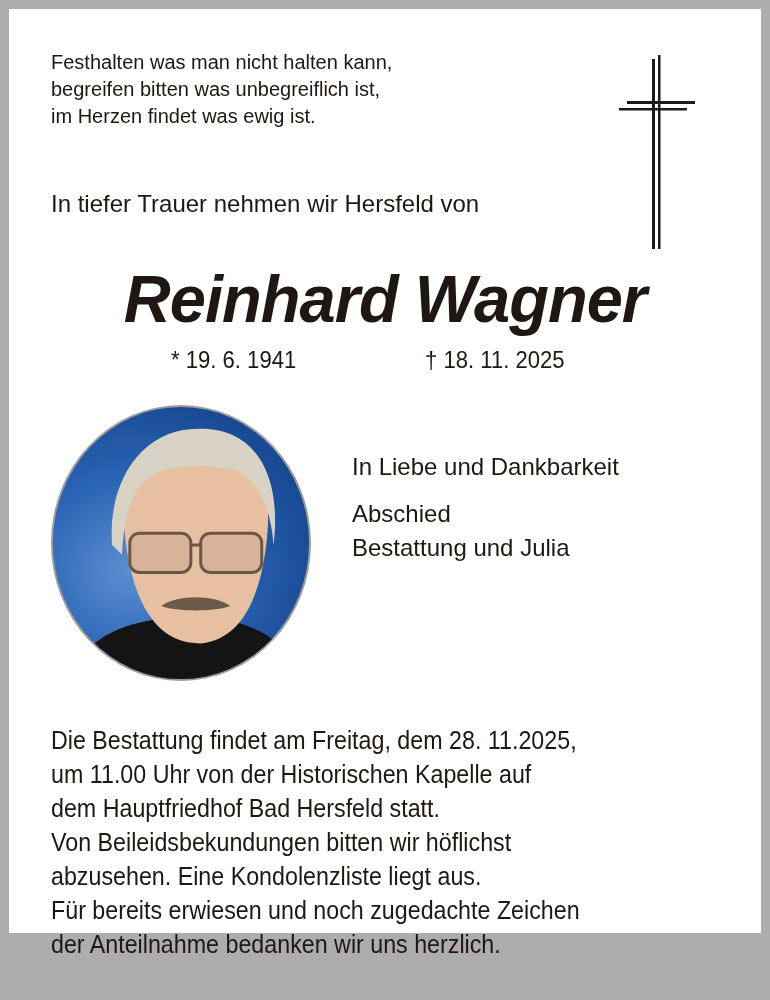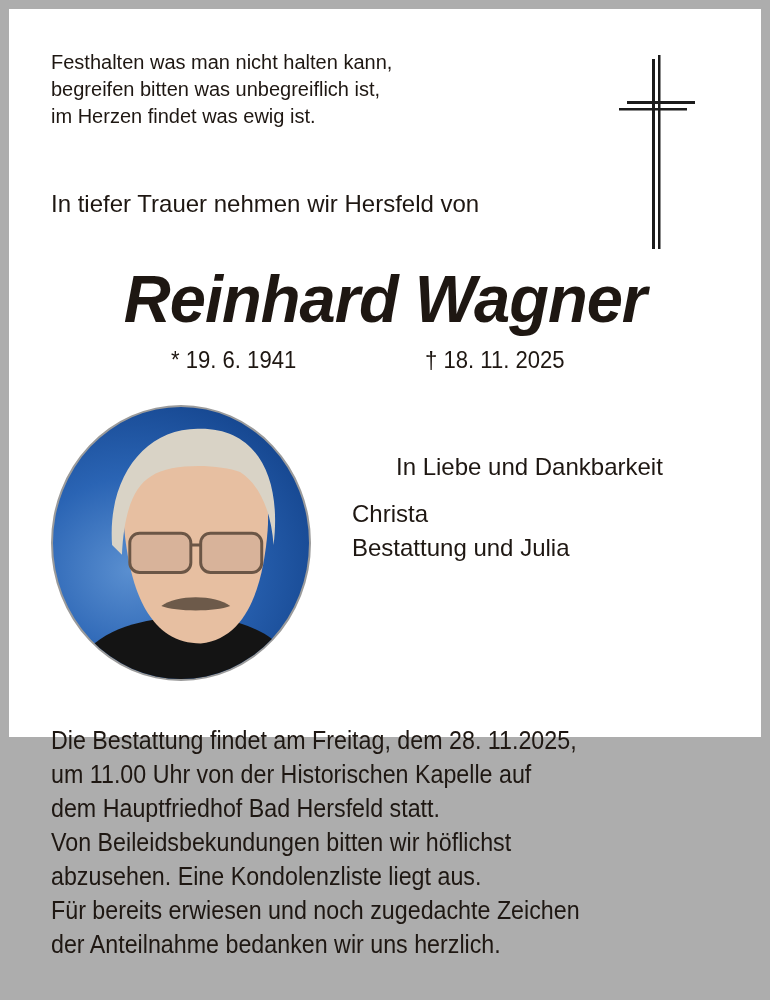--- a/index.html
+++ b/index.html
@@ -1,26 +1,26 @@
 <!DOCTYPE html>
 <html><head>
 <meta charset="utf-8">
 <style>
   html,body{margin:0;padding:0;}
   body{width:770px;height:1000px;background:#adadad;position:relative;overflow:hidden;}
-  .card{position:absolute;left:9px;top:9px;width:752px;height:728px;background:#fff;}
+  .card{position:absolute;left:9px;top:9px;width:752px;height:924px;background:#fff;}
   .t{position:absolute;color:#1e1712;font-family:"Liberation Sans",sans-serif;white-space:nowrap;margin:0;}
   .motto{left:42px;top:40px;font-size:20px;line-height:27px;}
   .intro{left:42px;top:180px;font-size:24px;line-height:30px;}
   .name{left:0;top:250px;width:752px;text-align:center;font-size:67px;font-weight:bold;font-style:italic;line-height:80px;letter-spacing:-1px;transform:scaleX(0.97);}
   .birth{left:162px;top:336px;font-size:24px;line-height:30px;transform:scaleX(0.92);transform-origin:left;}
   .death{left:416px;top:336px;font-size:24px;line-height:30px;transform:scaleX(0.92);transform-origin:left;}
   .portrait{position:absolute;left:42px;top:396px;width:260px;height:276px;border-radius:50%;overflow:hidden;border:2px solid #9b9b9b;box-sizing:border-box;
     background:radial-gradient(ellipse at 30% 60%,#5a8fd0 0%,#2a64b4 40%,#184a94 75%,#123a7a 100%);}
-  .family-head{left:343px;top:443px;font-size:24px;line-height:30px;margin-left:44px;}
+  .family-head{left:343px;top:443px;font-size:24px;line-height:30px;}
   .family{left:343px;top:488px;font-size:24px;line-height:34px;}
   .funeral{left:42px;top:714px;font-size:25px;line-height:34px;transform:scaleX(0.93);transform-origin:left;}
   .line{display:block;}
   .cross{position:absolute;left:608px;top:40px;width:80px;height:200px;}
 </style>
 </head>
 <body>
 
 <div class="card">
 
@@ -51,21 +51,21 @@
       <path d="M60 140 C55 70 95 20 150 22 C210 22 232 75 224 140 C222 110 212 80 190 66 C170 58 120 56 100 70 C80 82 72 110 70 150 Z" fill="#d9d3c6"></path>
       <rect x="78" y="128" width="62" height="40" rx="10" fill="#d8b39a" stroke="#6b5646" stroke-width="3"></rect>
       <rect x="150" y="128" width="62" height="40" rx="10" fill="#d8b39a" stroke="#6b5646" stroke-width="3"></rect>
       <path d="M140 140 L150 140" stroke="#6b5646" stroke-width="3"></path>
       <path d="M110 202 C125 190 165 190 180 202 C165 208 125 208 110 202 Z" fill="#6d5a4a"></path>
     </svg>
   </div>
 
   <p class="t family-head">In Liebe und Dankbarkeit</p>
   <div class="t family">
-    <span class="line">Christa</span>
+    <span class="line">Abschied</span>
     <span class="line">Bestattung und Julia</span>
   </div>
 
   <div class="t funeral">
     <span class="line">Die Bestattung findet am Freitag, dem 28. 11.2025,</span>
     <span class="line">um 11.00 Uhr von der Historischen Kapelle auf</span>
     <span class="line">dem Hauptfriedhof Bad Hersfeld statt.</span>
     <span class="line">Von Beileidsbekundungen bitten wir höflichst</span>
     <span class="line">abzusehen. Eine Kondolenzliste liegt aus.</span>
     <span class="line">Für bereits erwiesen und noch zugedachte Zeichen</span>

